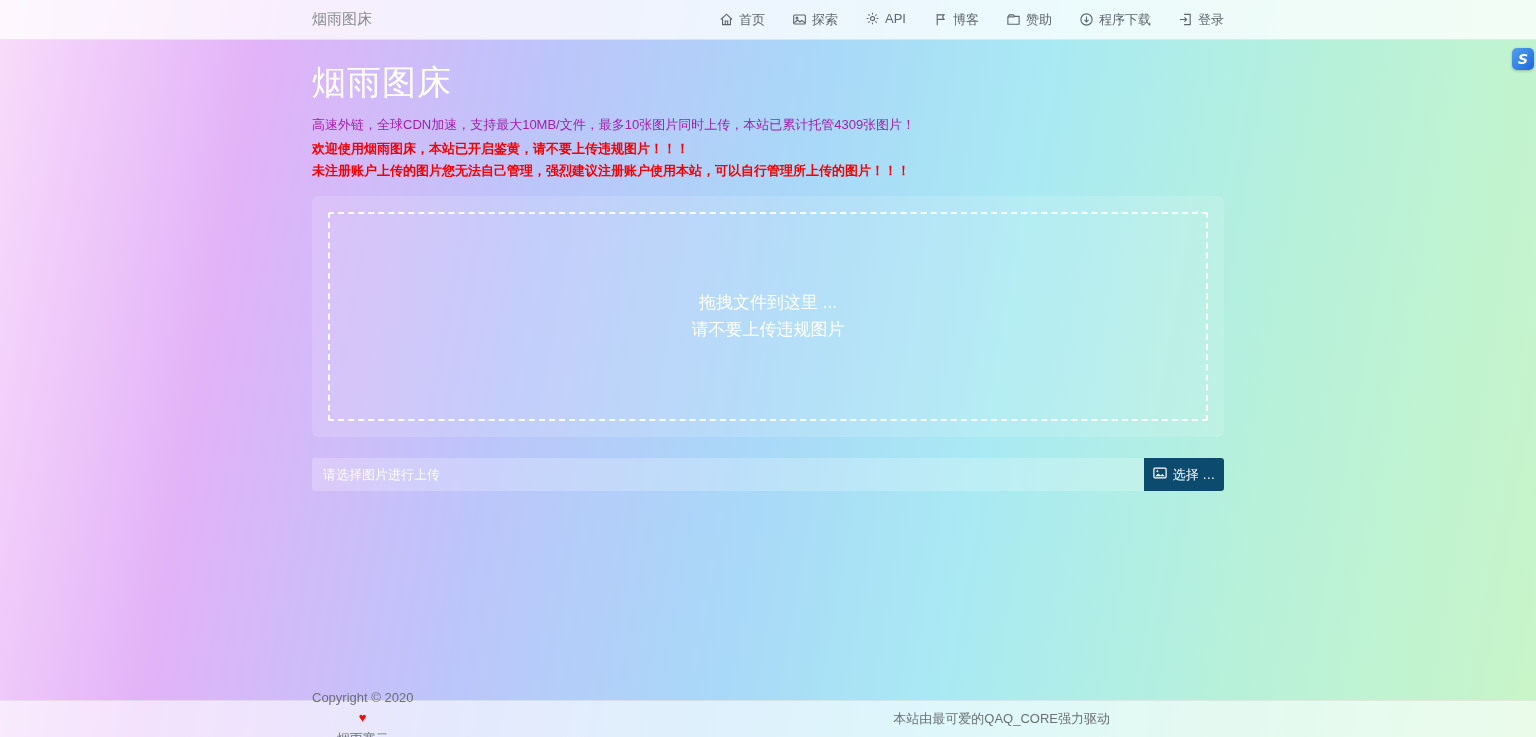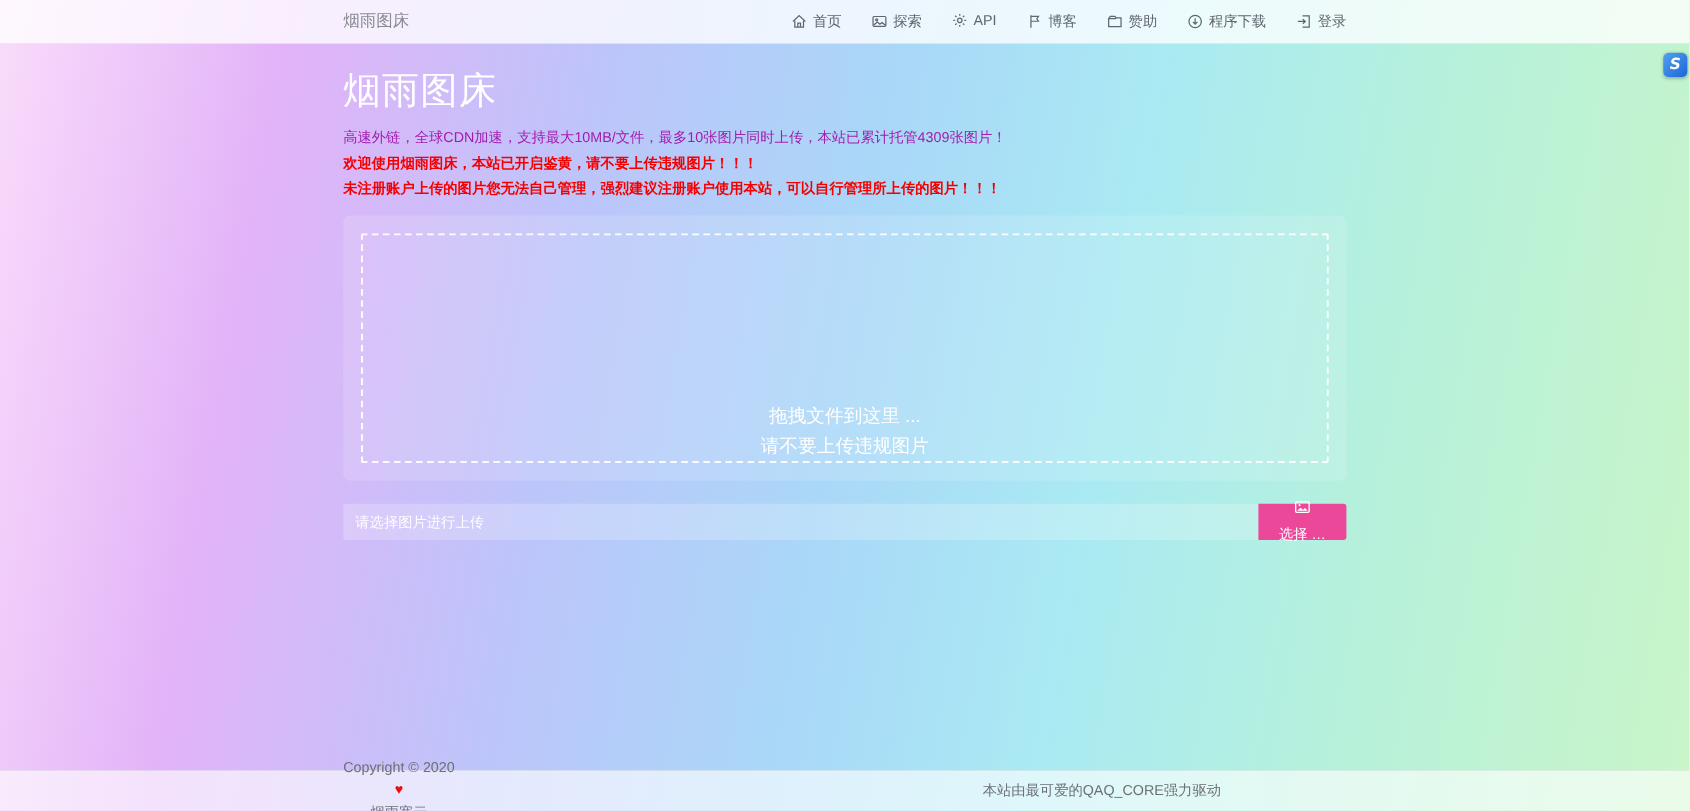--- a/index.html
+++ b/index.html
@@ -45,38 +45,37 @@
   .hero-subtitle { color:#a21caf; font-size:13px; margin:4px 0 6px 0; }
   .hero-warning { color:#f50000; font-size:13px; font-weight:700; margin:0 0 4px 0; }
 
   
   .upload-card {
     margin-top:16px; height:241px; padding:16px;
     background:rgba(255,255,255,0.14); border-radius:6px;
   }
   .dropzone {
     height:100%; border:2px dashed rgba(255,255,255,0.92); border-radius:2px;
-    display:flex; flex-direction:column; align-items:center; justify-content:flex-end;
+    display:flex; flex-direction:column; align-items:center; justify-content:center;
     color:#fff; font-size:17px; line-height:1.55; cursor:pointer;
   }
 
   
   .input-row { display:flex; margin-top:21px; height:33px; }
   .file-input {
     flex:1; background:rgba(255,255,255,0.22); border:none;
     border-radius:3px 0 0 3px; padding:0 11px; color:#fff; font-size:13px; outline:none;
     font-family:"Liberation Sans","DejaVu Sans",sans-serif;
   }
   .file-input::placeholder { color:rgba(255,255,255,0.95); opacity:1; }
   .choose-btn {
-    width:80px; background:#ec4899; color:#fff; border:none;
+    width:80px; background:#0c4a6e; color:#fff; border:none;
     border-radius:0 3px 3px 0; font-size:13px; cursor:pointer;
     display:flex; align-items:center; justify-content:center; gap:6px;
     font-family:"Liberation Sans","DejaVu Sans",sans-serif;
-    flex-direction:column;
   }
 
   
   .footer {
     flex:none; height:37px;
     background:rgba(255,255,255,0.62);
     border-top:1px solid rgba(0,0,0,0.06);
     display:flex; align-items:center;
     font-size:13px; color:#6b7075;
   }

